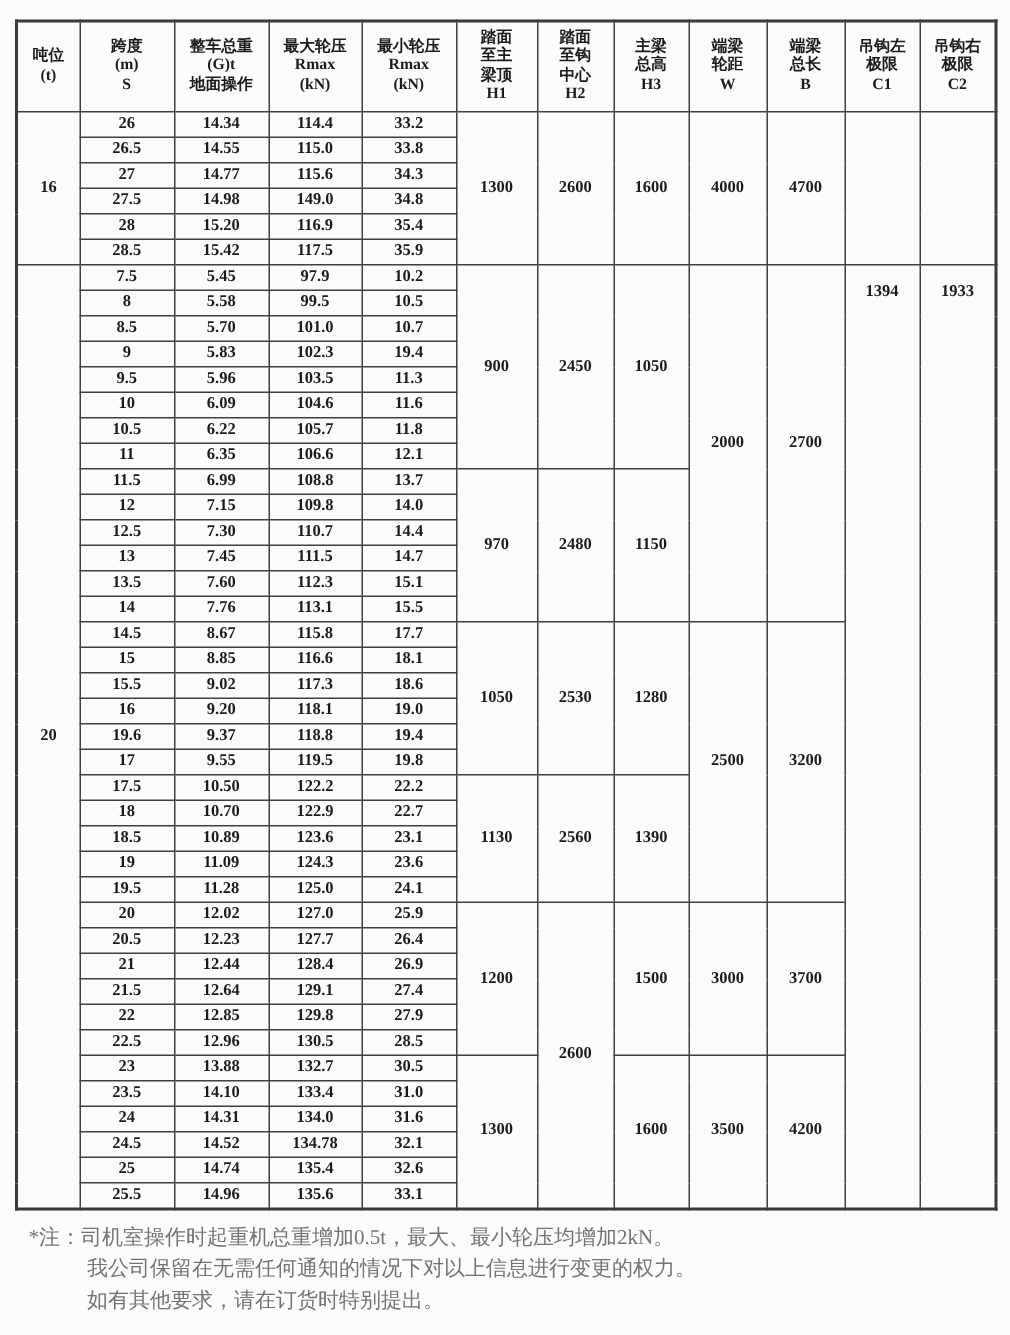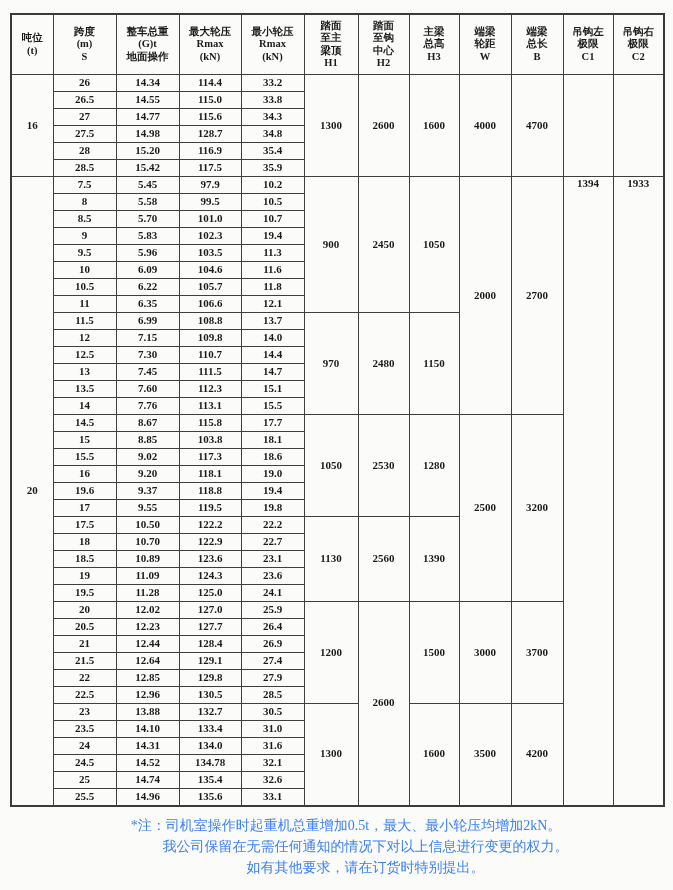--- a/index.html
+++ b/index.html
@@ -38,28 +38,28 @@
     height: 59px;
     white-space: pre-line;
     font-size: 10.5px;
     line-height: 1.18;
   }
   table.spec tbody tr {
     height: 17px;
   }
   table.spec td.top {
     vertical-align: top;
+    padding-top: 11px;
   }
   .footnote {
     margin: 8px 0 0 19px;
     font-size: 14px;
     font-weight: normal;
     line-height: 21px;
-    color: #3b82f6;
-    text-align: center;
+    color: #737373;
   }
   .fn-rest {
     margin-left: 39px;
   }
   col.c-ton  { width: 42px; }
   col.c-span { width: 63px; }
   col.c-wt   { width: 63px; }
   col.c-rmax { width: 62px; }
   col.c-rmin { width: 63px; }
   col.c-h1   { width: 54px; }
@@ -154,21 +154,21 @@
         </tr>
         <tr>
           <td>27</td>
           <td>14.77</td>
           <td>115.6</td>
           <td>34.3</td>
         </tr>
         <tr>
           <td>27.5</td>
           <td>14.98</td>
-          <td>128.7</td>
+          <td>149.0</td>
           <td>34.8</td>
         </tr>
         <tr>
           <td>28</td>
           <td>15.20</td>
           <td>116.9</td>
           <td>35.4</td>
         </tr>
         <tr>
           <td>28.5</td>
@@ -278,21 +278,21 @@
           <td>17.7</td>
           <td rowspan="6">1050</td>
           <td rowspan="6">2530</td>
           <td rowspan="6">1280</td>
           <td rowspan="11">2500</td>
           <td rowspan="11">3200</td>
         </tr>
         <tr>
           <td>15</td>
           <td>8.85</td>
-          <td>103.8</td>
+          <td>116.6</td>
           <td>18.1</td>
         </tr>
         <tr>
           <td>15.5</td>
           <td>9.02</td>
           <td>117.3</td>
           <td>18.6</td>
         </tr>
         <tr>
           <td>16</td>

